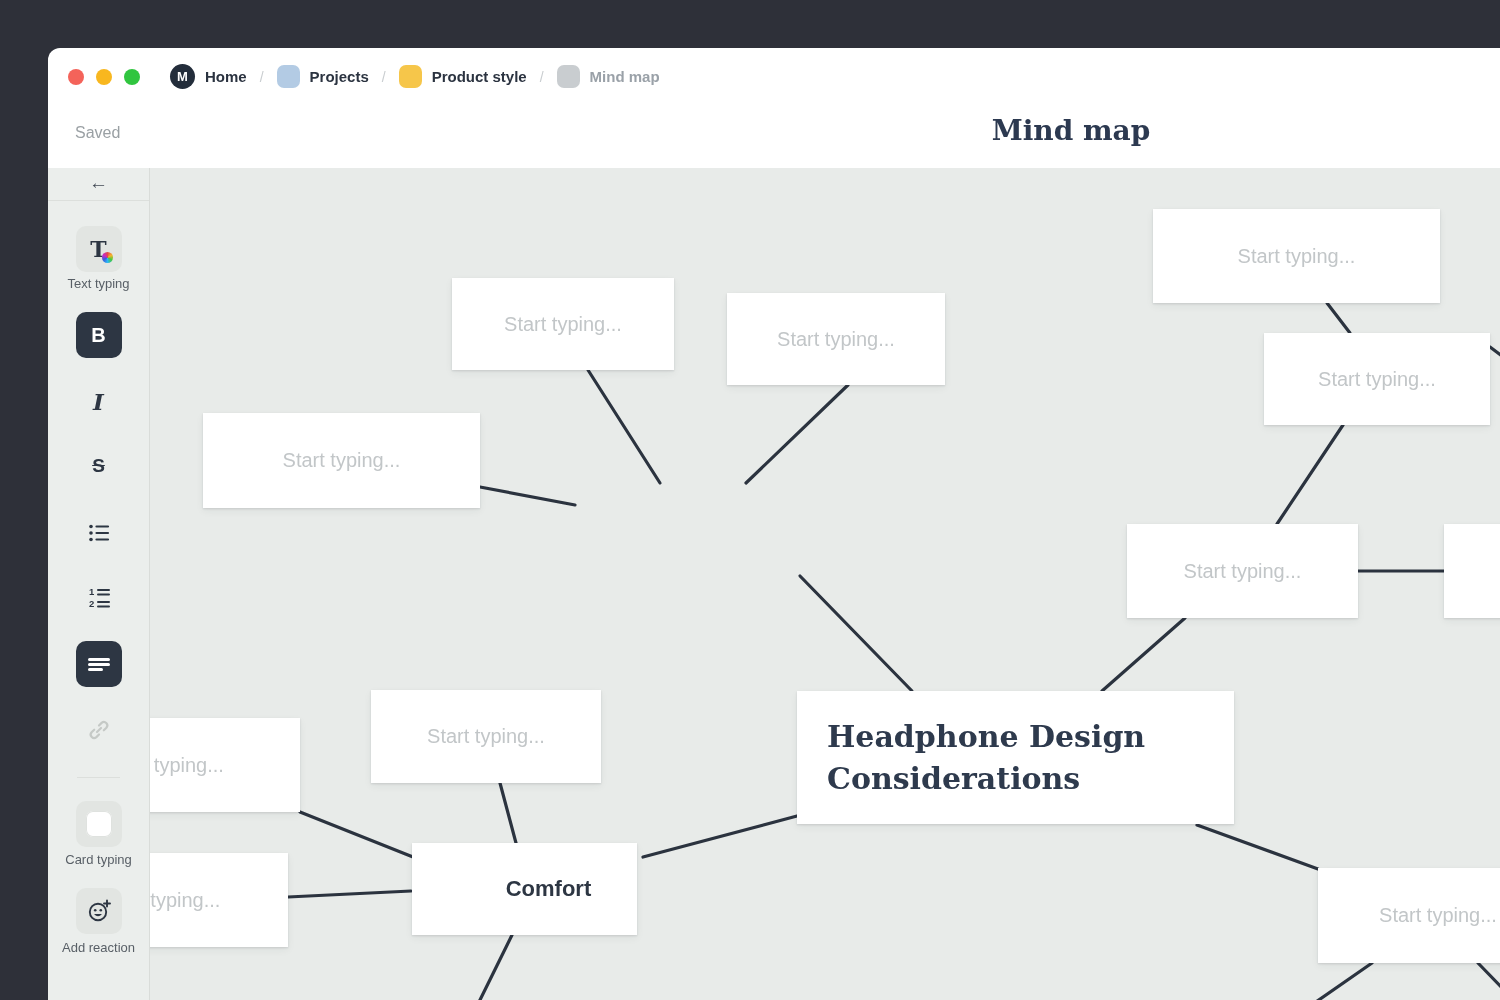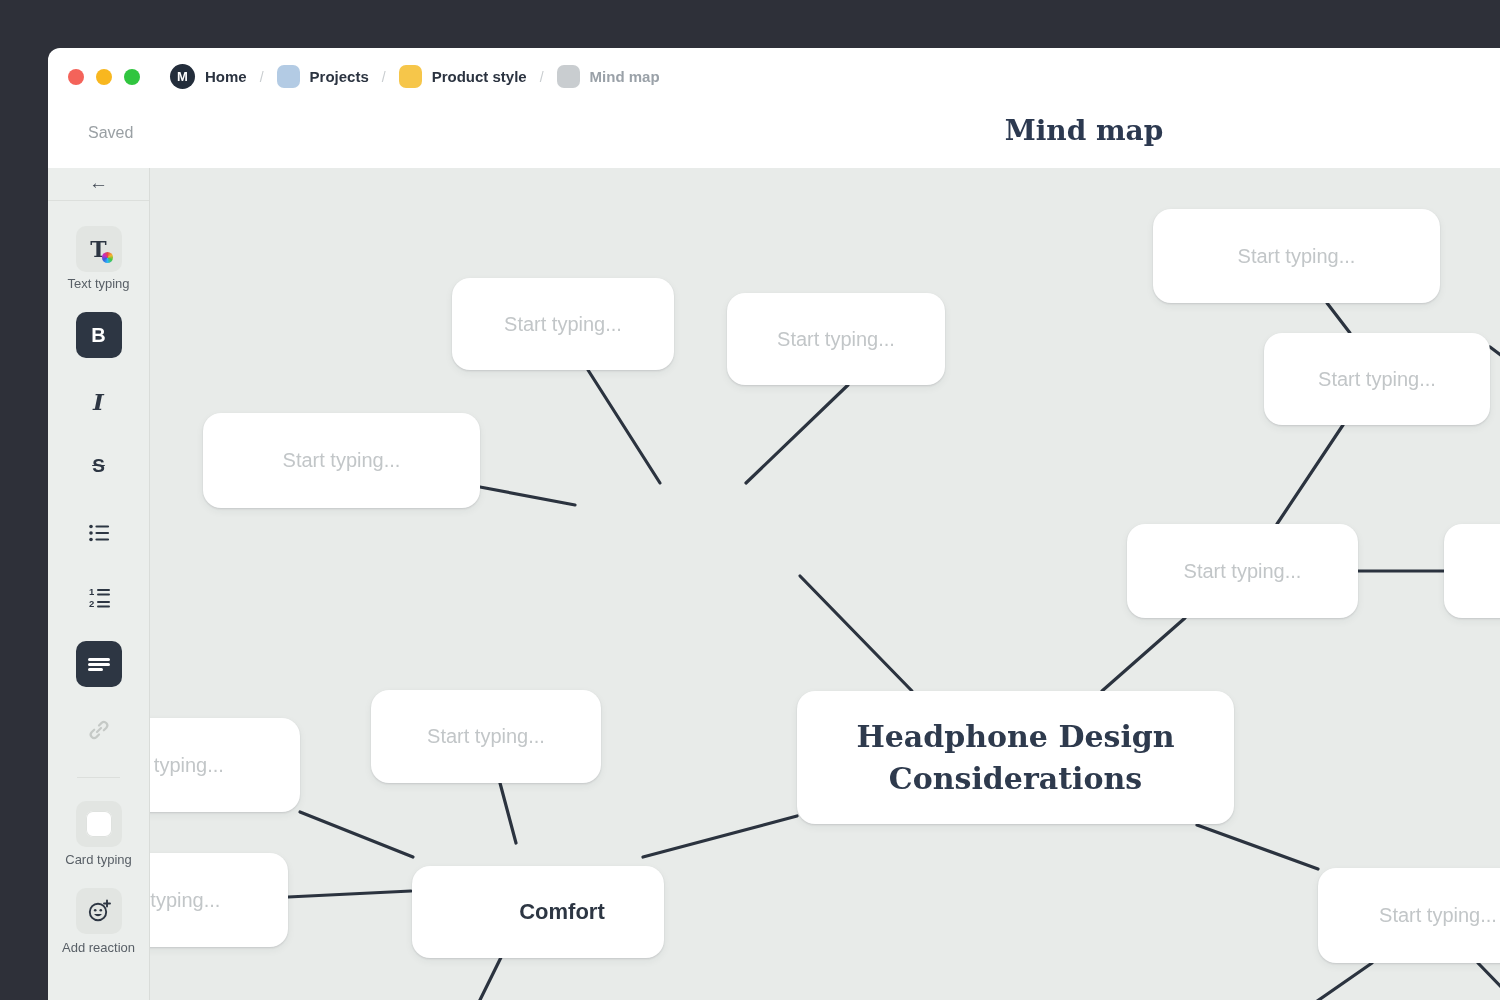--- a/index.html
+++ b/index.html
@@ -17,21 +17,21 @@
   .crumbs { display:flex; align-items:center; margin-left:30px; gap:11px; }
   .crumb { display:flex; align-items:center; gap:10px; cursor:pointer; }
   .crumb-label { font-size:15px; font-weight:700; color:#2b3340; }
   .crumb.muted .crumb-label { color:#9aa1a8; }
   .crumb-sep { color:#c9cdd0; font-size:14px; margin:0 2px; }
   .crumb-logo { width:25px; height:25px; border-radius:50%; background:#232d3b;
                 color:#fff; font-size:13px; font-weight:700;
                 display:flex; align-items:center; justify-content:center; }
   .crumb-sq { width:23px; height:23px; border-radius:7px; }
 
-  .subbar { position:absolute; left:13px; top:57px; right:0; height:63px; background:#fff; }
+  .subbar { position:absolute; left:0; top:57px; right:0; height:63px; background:#fff; }
   .saved { position:absolute; left:27px; top:19px; font-size:16px; color:#9aa0a4; }
   .board-title { position:absolute; left:1023px; top:9px; transform:translateX(-50%);
                  font-family:"DejaVu Serif", serif; font-weight:700; font-size:28px;
                  color:#2c3950; white-space:nowrap; cursor:text; }
   .chrome-divider { position:absolute; left:0; top:120px; right:0; height:1px; background:#e3e5e3; }
 
   
   .sidebar { position:absolute; left:0; top:120px; width:102px; bottom:0;
              background:#ebeeec; border-right:1px solid #d9dcd9; }
   .s-abs { position:absolute; left:0; right:0; display:flex; justify-content:center; }
@@ -53,25 +53,25 @@
   .card-swatch { width:26px; height:26px; background:#fff; border-radius:7px;
                  box-shadow:0 0 0 1px #dfe2df inset; }
   .back-arrow { font-size:19px; color:#434a55; cursor:pointer; }
 
   
   .canvas { position:absolute; left:102px; top:120px; right:0; bottom:0;
             background:#e8ebe9; overflow:hidden; }
   .edges { position:absolute; left:0; top:0; }
   .node { position:absolute; background:#fff; display:flex; align-items:center;
           justify-content:center; cursor:pointer;
-          box-shadow:0 1px 2px rgba(40,45,55,.14), 0 3px 8px rgba(40,45,55,.06);border-radius:18px; }
+          box-shadow:0 1px 2px rgba(40,45,55,.14), 0 3px 8px rgba(40,45,55,.06); }
   .node .ph { color:#c2c6c8; font-size:20px; white-space:nowrap; }
   .node.label span.txt { font-weight:700; font-size:22px; color:#2d3643; white-space:nowrap; }
   .node.title span.txt { font-family:"DejaVu Serif", serif; font-weight:700; font-size:30px;
-                         line-height:1.37; color:#2e3a4d; text-align:center; padding:0 30px; }
+                         line-height:1.37; color:#2e3a4d; text-align:left; padding:0 30px; }
   .node.sel { border:3px solid #2d3643; cursor:text; }
   .caret { display:inline-block; width:2px; height:25px; background:#2d3643;
            vertical-align:-5px; margin-left:2px; animation:blink 1.1s steps(1) infinite; }
   @keyframes blink { 0%,55%{opacity:1} 56%,100%{opacity:0} }
   .handle { position:absolute; top:-9px; right:-9px; width:15px; height:15px;
             border-radius:50%; background:#fff; border:1px solid #d4d7d5;
             box-shadow:0 1px 2px rgba(0,0,0,.12); }
   .resize { position:absolute; right:3px; bottom:3px; }
 </style>
 </head>
@@ -273,21 +273,21 @@
       </div>
       <div class="node placeholder" style="left: -120px; top: 550px; width: 270px; height: 94px;">
         <span class="ph">Start typing...</span>
       </div>
       <div class="node placeholder" style="left: -115px; top: 685px; width: 253px; height: 94px;">
         <span class="ph">Start typing...</span>
       </div>
       <div class="node placeholder" style="left: 1168px; top: 700px; width: 240px; height: 95px;">
         <span class="ph">Start typing...</span>
       </div>
-      <div class="node label" style="left: 262px; top: 698px; width: 252px; height: 92px; padding-left: 48px;">
+      <div class="node label" style="left: 262px; top: 675px; width: 225px; height: 92px; padding-left: 48px;">
         <span class="txt">Comfort</span>
       </div>
       <div class="node title" style="left: 647px; top: 523px; width: 437px; height: 133px;">
         <span class="txt">Headphone Design Considerations</span>
       </div>
     </div>
 
 </div>
 
 </body></html>

